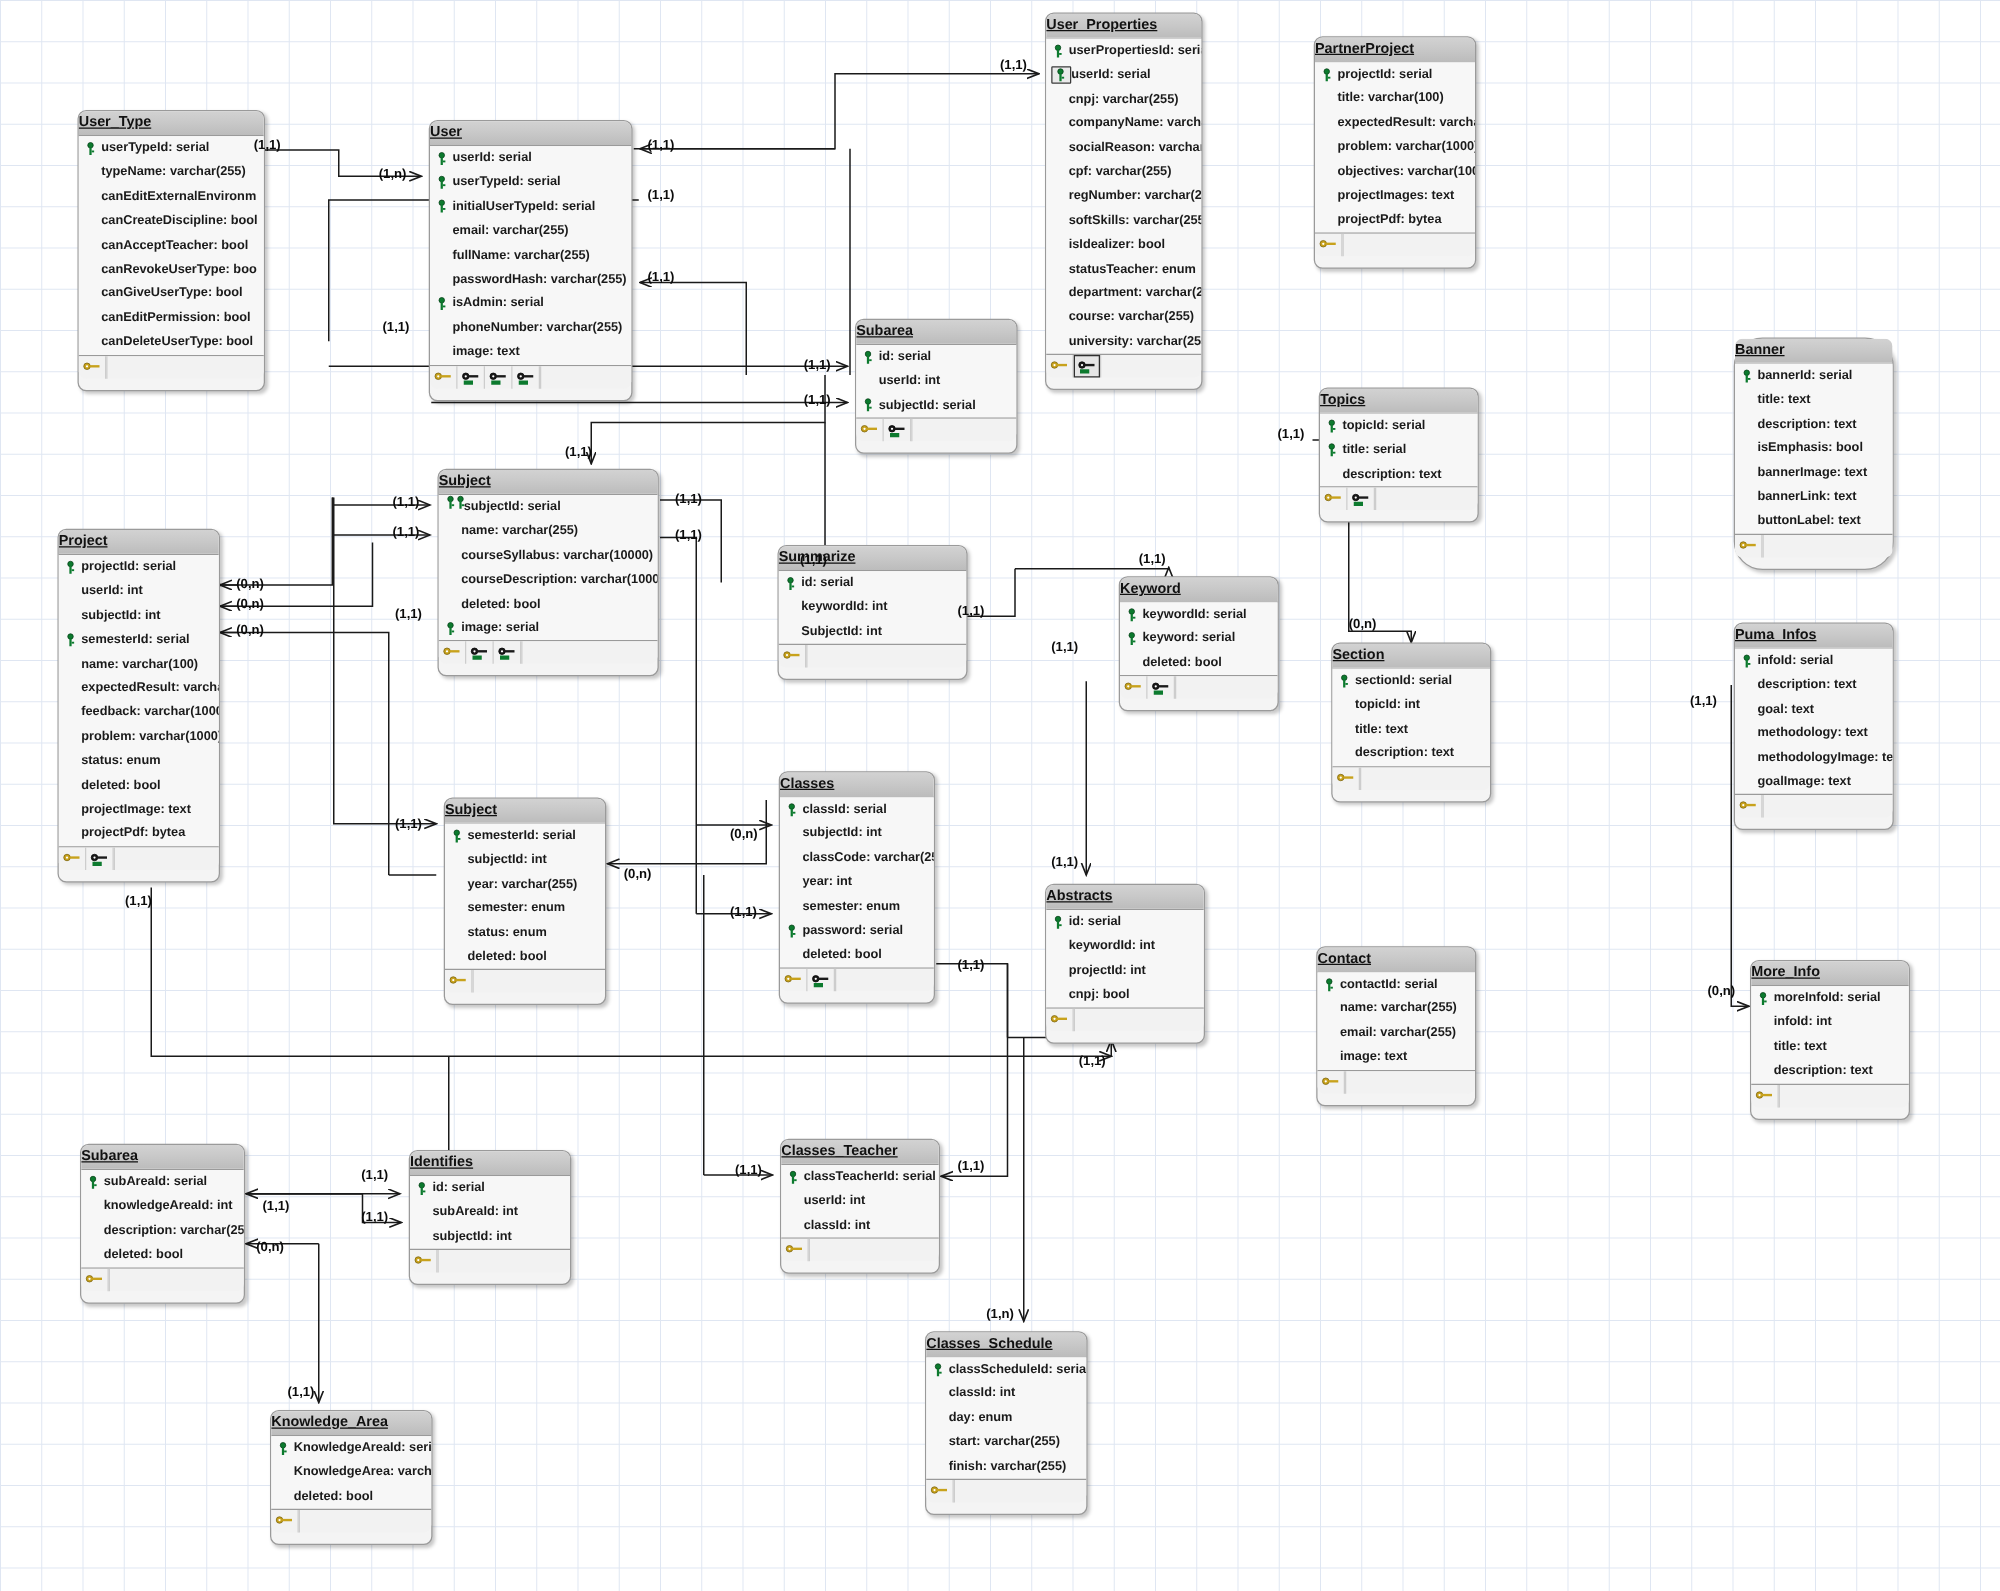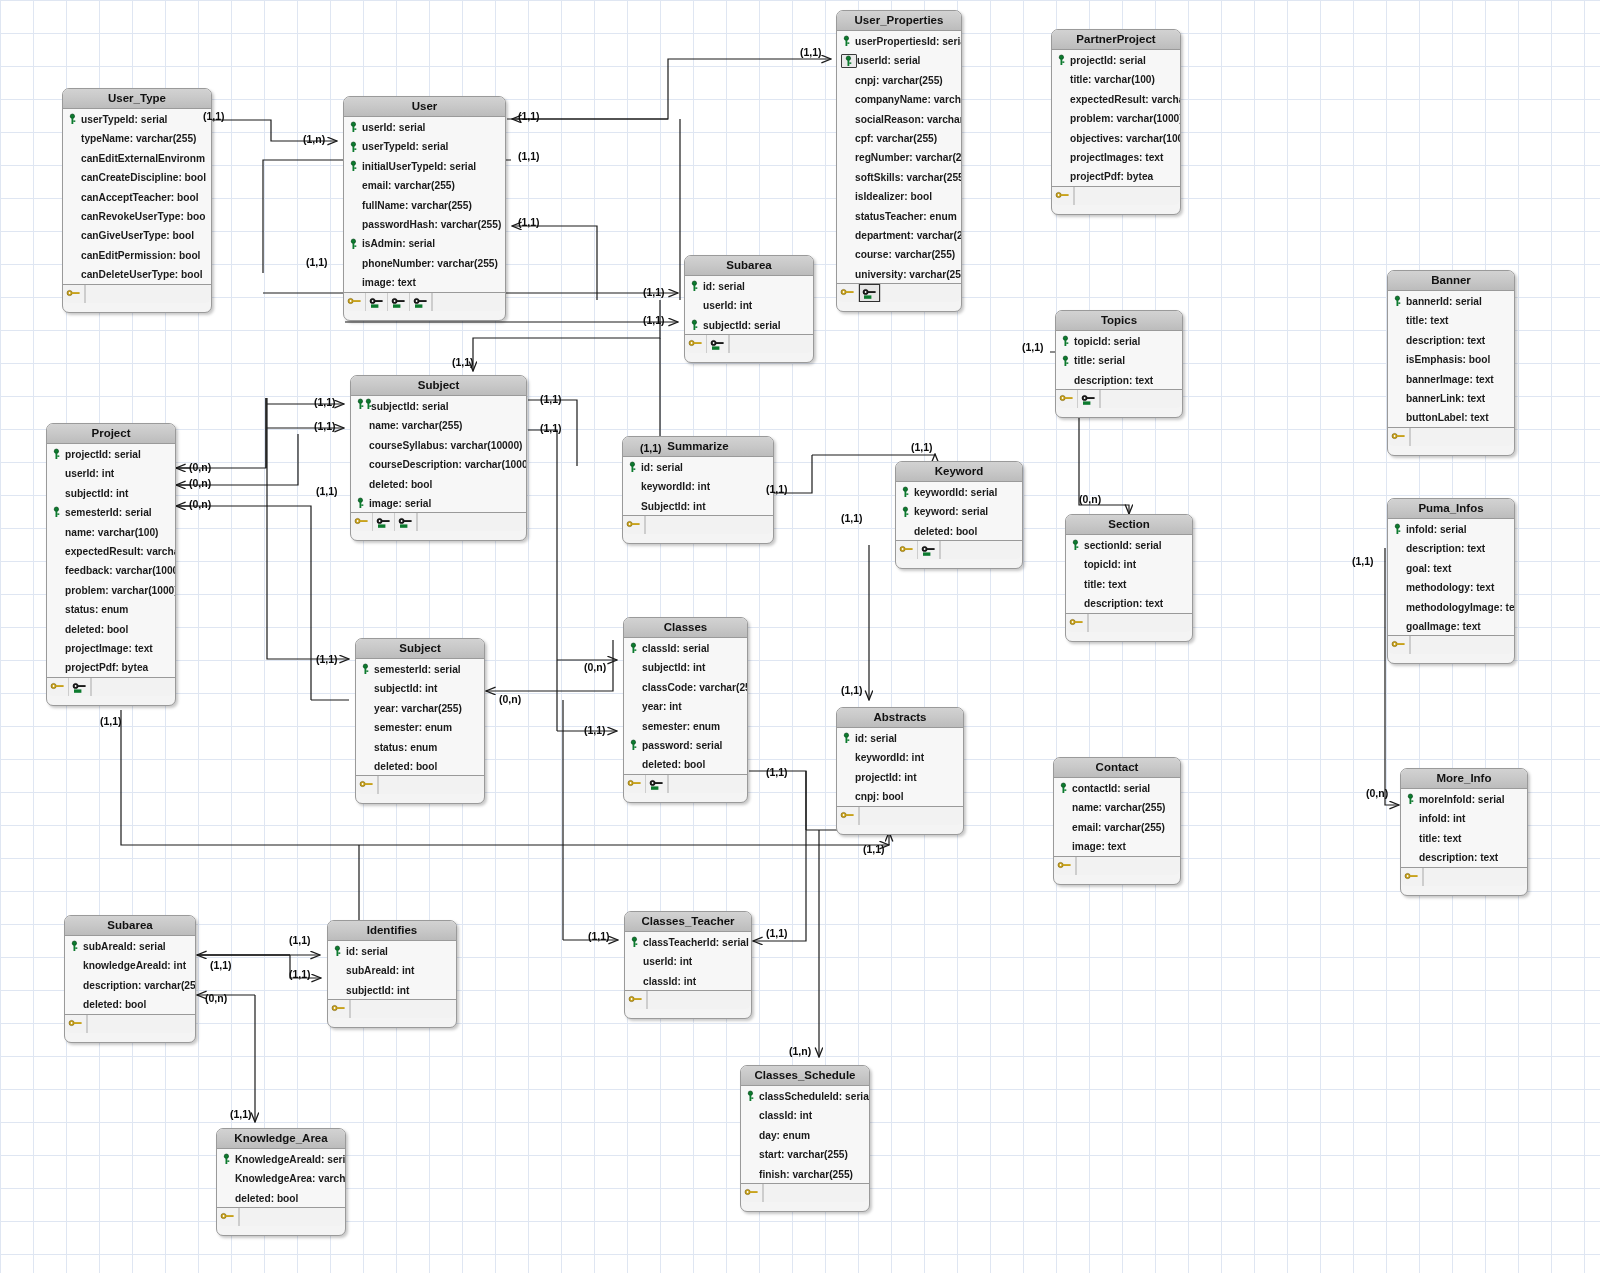--- a/index.html
+++ b/index.html
@@ -25,30 +25,31 @@
     background:#f4f4f4;
     border:1px solid #9a9a9a;
     border-radius:7px;
     box-shadow:2px 2px 3px rgba(0,0,0,0.22);
     box-sizing:border-box;
     padding-bottom:9px;
   }
   .tbl .hdr{
     height:19px;
     line-height:19px;
-    text-align:center;
+    text-align:left;
     font-size:11.5px;
     font-weight:bold;
     color:#111;
     background:linear-gradient(to bottom,#d2d2d2 0%,#c9c9c9 45%,#bcbcbc 100%);
     border-top-left-radius:6px;
     border-top-right-radius:6px;
     border-bottom:1px solid #9a9a9a;
     overflow:hidden;
     white-space:nowrap;
+    text-decoration:underline;
   }
   .tbl .body{
     background:#f7f7f7;
     border-bottom:1px solid #9a9a9a;
     overflow:hidden;
   }
   .tbl .row{
     height:19.4px;
     line-height:19.4px;
     font-size:10.2px;
@@ -368,21 +369,21 @@
         <div class="cell">
           <svg class="keyico" width="16" height="14" viewBox="0 0 16 14">
             <circle cx="3.6" cy="6" r="2.6" fill="#c8a21c" stroke="#7a620c" stroke-width="0.6"></circle>
             <circle cx="3.6" cy="6" r="0.9" fill="#fff"></circle>
             <rect x="5.6" y="5.1" width="8" height="1.9" fill="#c8a21c"></rect>
           </svg>
         </div>
         <div class="filler"></div>
       </div>
     </div>
-    <div class="tbl" style="left: 1387px; top: 270px; width: 128px;">
+    <div class="tbl" style="left: 1387px; top: 270px; width: 128px; border-radius: 23px;">
       <div class="hdr">Banner</div>
       <div class="body">
         <div class="row"><span class="ktag"><svg class="keyico" width="11" height="12" viewBox="0 0 11 12">
               <g>
                 <rect x="3.2" y="1" width="4.4" height="4.4" rx="2.2" fill="#0c7a2e" stroke="#063f17" stroke-width="0.6"></rect>
                 <rect x="4.5" y="5" width="1.8" height="6" fill="#0c7a2e"></rect>
                 <rect x="6.3" y="7.4" width="2" height="1.5" fill="#0c7a2e"></rect>
               </g>
             </svg></span><span class="nm">bannerId: serial</span></div>
         <div class="row"><span class="ktag"></span><span class="nm">title: text</span></div>

